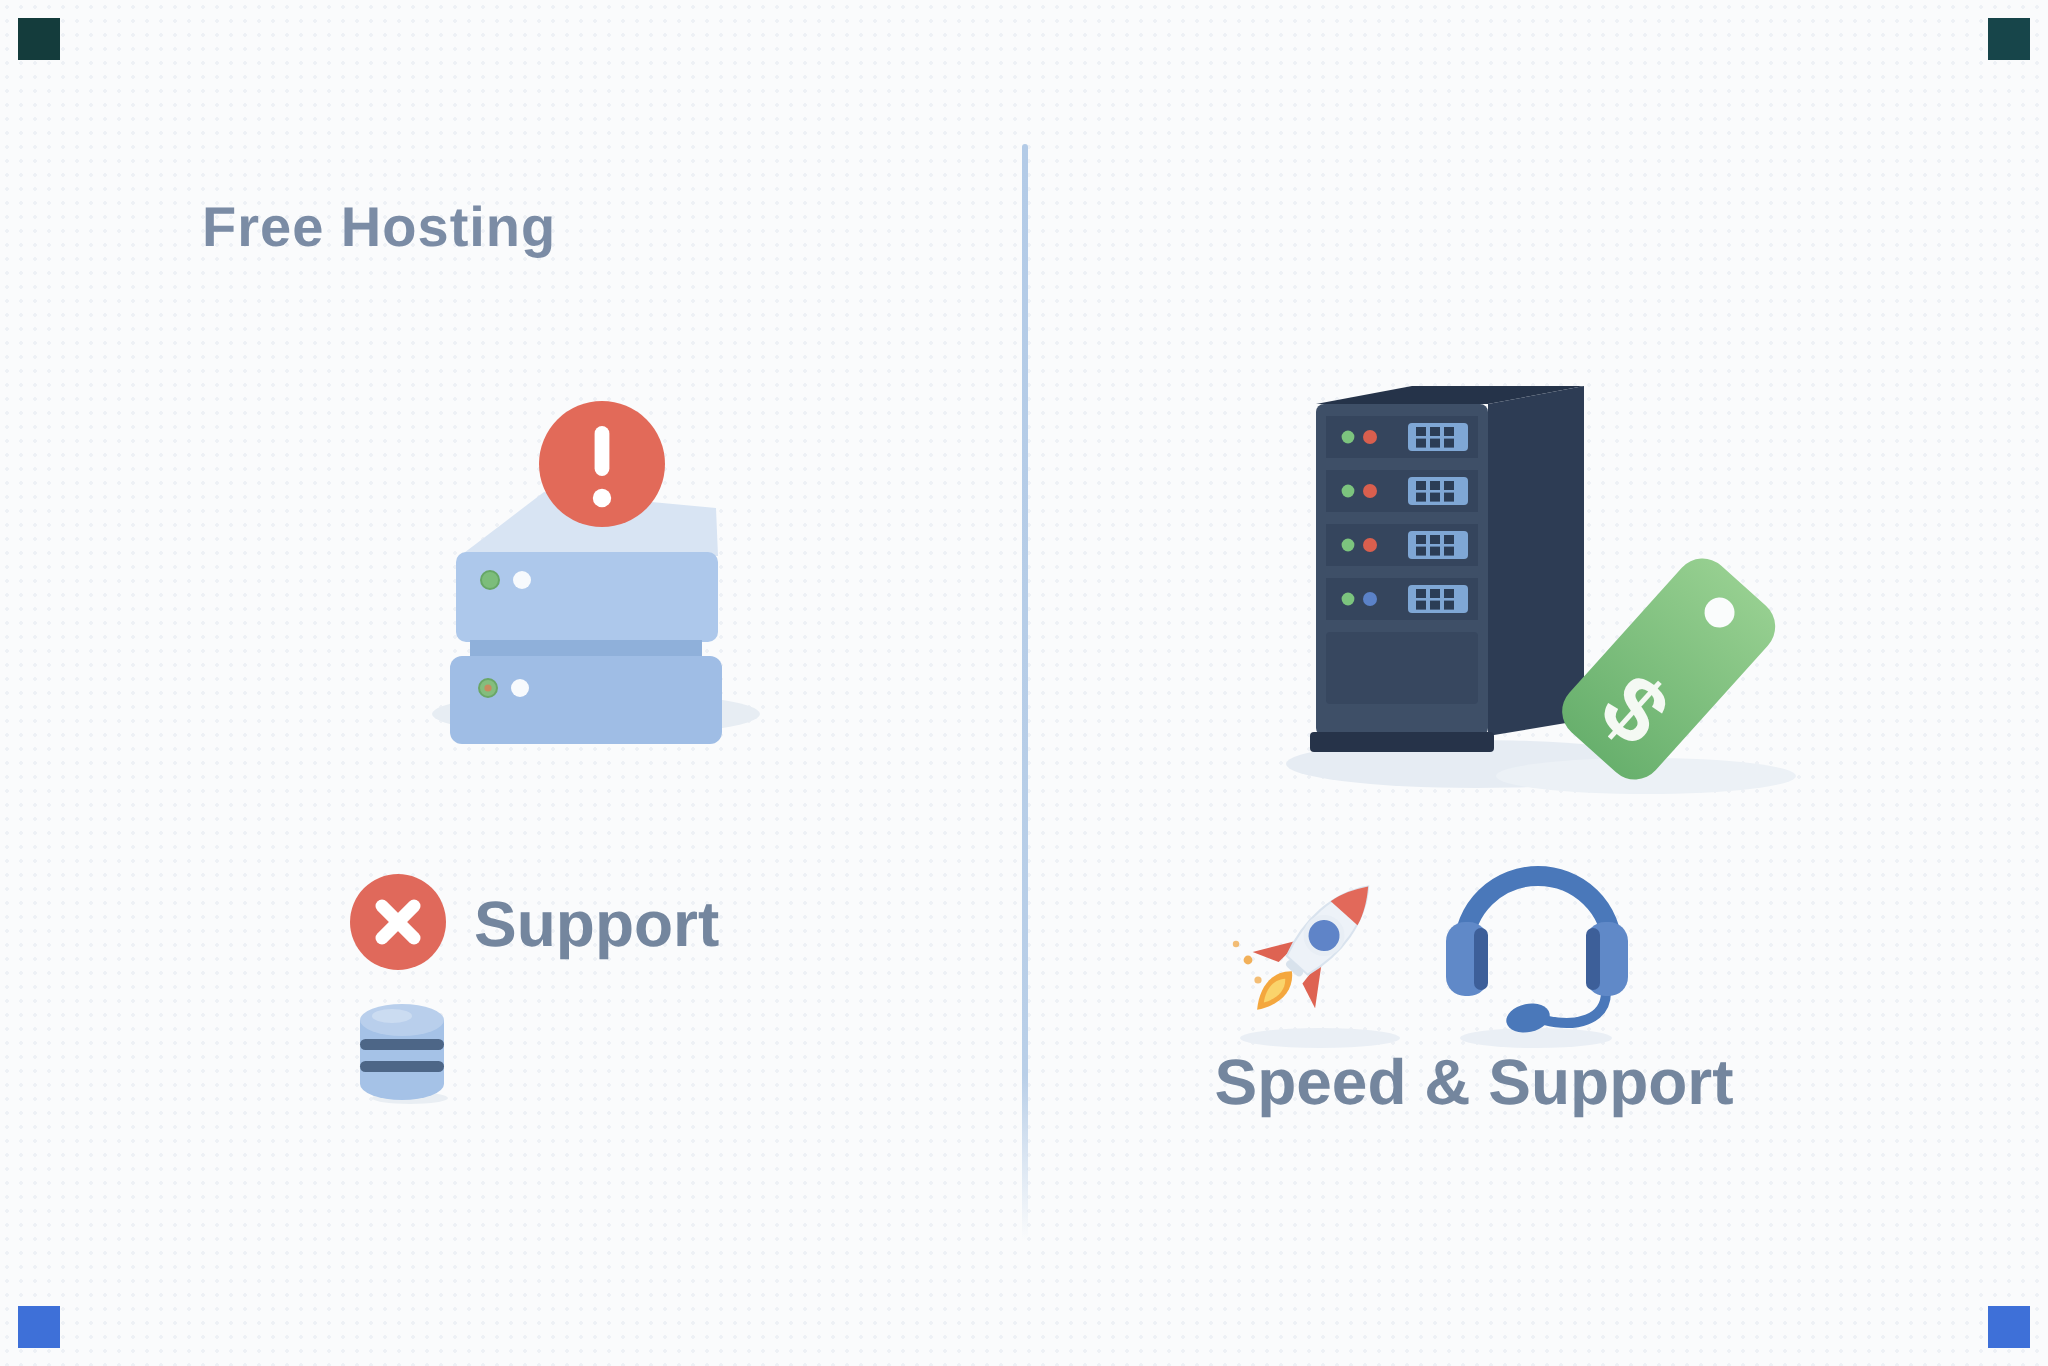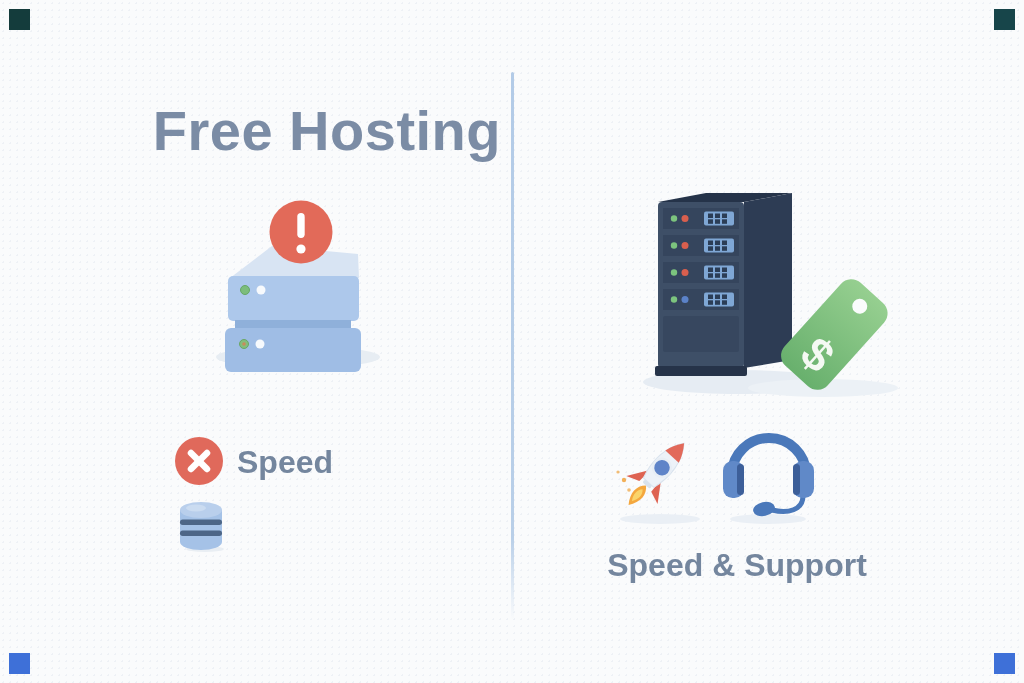--- a/index.html
+++ b/index.html
@@ -15,30 +15,30 @@
   .corner.tl { left:9px;  top:9px;    background:#143c3c; }
   .corner.tr { right:9px; top:9px;    background:#17454a; }
   .corner.bl { left:9px;  bottom:9px; background:#3e70d8; }
   .corner.br { right:9px; bottom:9px; background:#3e70d8; }
   .divider {
     position:absolute; left:511px; top:72px; width:3px; height:548px;
     background:linear-gradient(to bottom,#b3cbe7 0%,#b9cfe8 85%,rgba(185,207,232,0) 100%);
     border-radius:2px;
   }
   .title {
-    position:absolute; width:400px; text-align:right;
-    font-size:56px; font-weight:700; letter-spacing:0.5px; color:#7b8ca5;
+    position:absolute; width:400px; text-align:left;
+    font-size:28px; font-weight:700; letter-spacing:0.5px; color:#7b8ca5;
   }
   .title.free { left:101px; top:98px; }
   .title.paid { left:535px; top:98px; }
   .label {
     position:absolute; font-size:32px; font-weight:600; color:#74869e;
   }
   .label.limits { left:237px; top:444px; }
-  .label.speed  { left:537px; top:547px; width:400px; text-align:center; }
+  .label.speed  { left:537px; top:523px; width:400px; text-align:center; }
   .abs { position:absolute; }
 </style>
 </head>
 <body>
 
 <div class="canvas">
 
   <div class="corner tl"></div>
   <div class="corner tr"></div>
   <div class="corner bl"></div>
@@ -66,21 +66,21 @@
     </g>
   </svg>
 
   <svg class="abs" style="left:175px; top:437px;" width="48" height="48" viewBox="0 0 48 48">
     <circle cx="24" cy="24" r="24" fill="#e0695b"></circle>
     <g>
       <line x1="16" y1="16" x2="32" y2="32" stroke="#ffffff" stroke-width="6.5" stroke-linecap="round"></line>
       <line x1="32" y1="16" x2="16" y2="32" stroke="#ffffff" stroke-width="6.5" stroke-linecap="round"></line>
     </g>
   </svg>
-  <div class="label limits">Speed</div>
+  <div class="label limits">Support</div>
 
   <svg class="abs" style="left:176px; top:500px;" width="50" height="52" viewBox="0 0 50 52">
     <ellipse cx="29" cy="49" rx="19" ry="3" fill="#e9eef3"></ellipse>
     <path d="M4,10 L4,42 A21,8 0 0 0 46,42 L46,10 Z" fill="#a5c2e7"></path>
     <rect x="4" y="19.5" width="42" height="5.5" rx="2.7" fill="#4d6687"></rect>
     <rect x="4" y="30.5" width="42" height="5.5" rx="2.7" fill="#4d6687"></rect>
     <ellipse cx="25" cy="10" rx="21" ry="8" fill="#b9cfec"></ellipse>
     <ellipse cx="20" cy="8" rx="10" ry="3.5" fill="#cfdff3" opacity="0.8"></ellipse>
   </svg>
 

